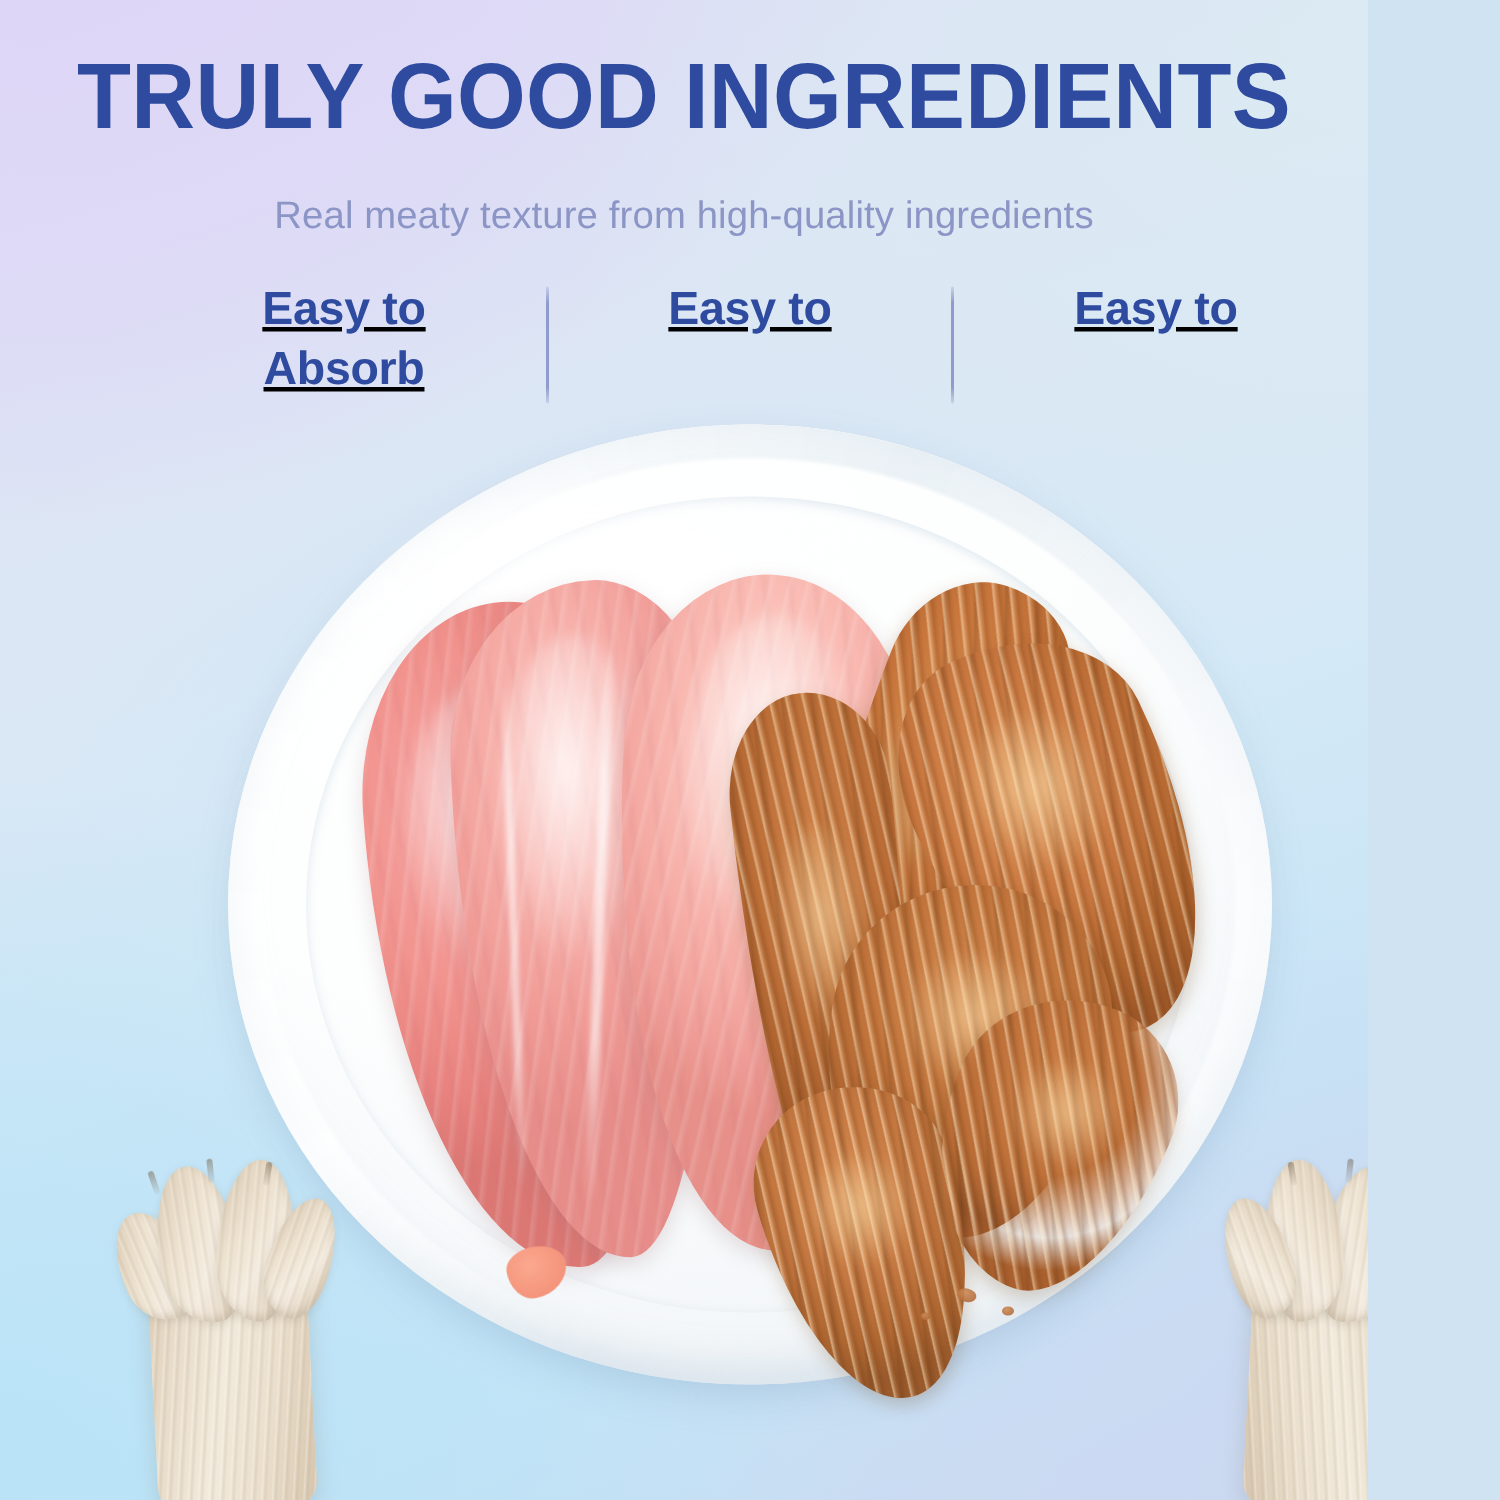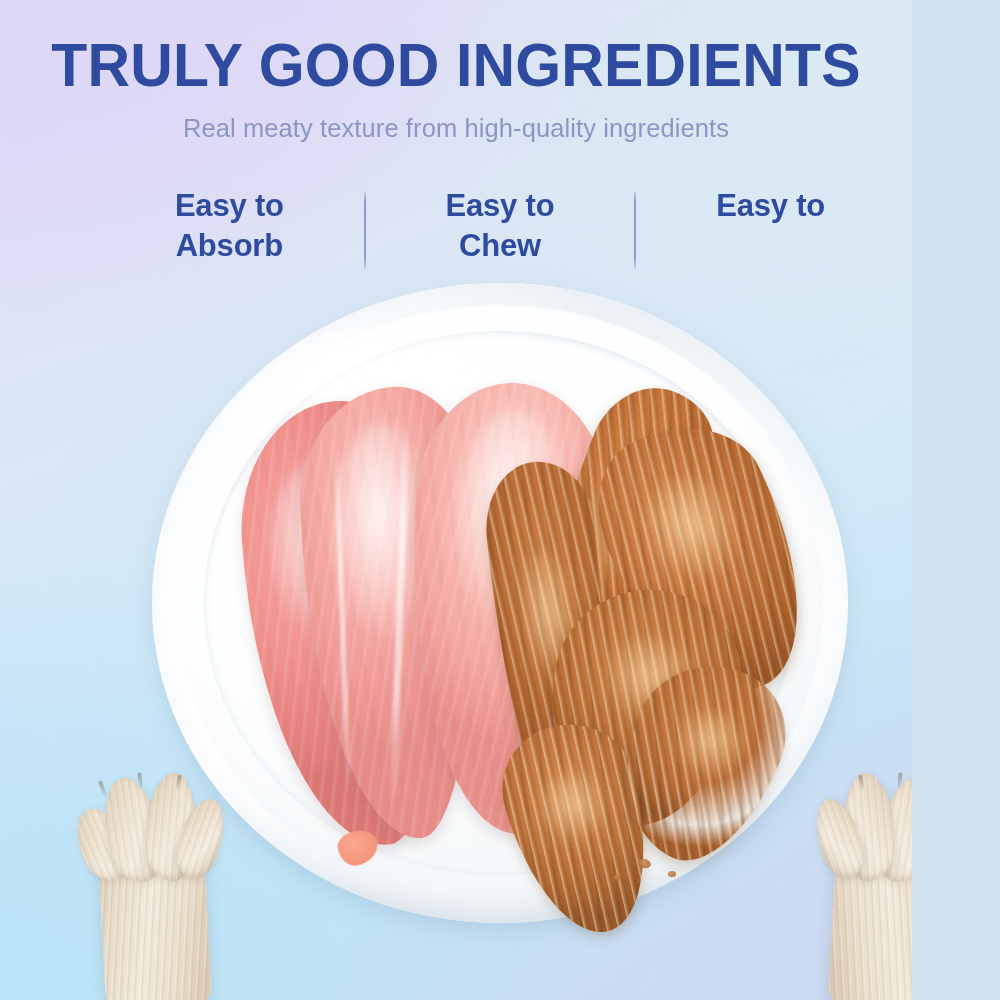--- a/index.html
+++ b/index.html
@@ -69,41 +69,42 @@
     line-height: 1.0;
     font-weight: 700;
     letter-spacing: 0.2px;
     color: #2E4BA0;
     font-family: "Liberation Sans", sans-serif;
     transform: scaleX(0.95);
     transform-origin: center;
     white-space: nowrap;
   }
   .subhead {
-    margin: 0;
+    margin: 16px;
     padding-top: 18px;
     font-size: 25.5px;
     line-height: 1.1;
     font-weight: 400;
     color: #8C96C6;
     letter-spacing: 0.1px;
     white-space: nowrap;
   }
 
   
   .features {
     position: absolute;
     top: 186px;
     left: 95px;
     width: 810px;
     height: 90px;
     display: flex;
     align-items: flex-start;
     justify-content: space-between;
     z-index: 40;
+    text-decoration: underline;
   }
   .feature {
     flex: 1 1 0;
     text-align: center;
     color: #2E4BA0;
     font-size: 31px;
     font-weight: 700;
     line-height: 1.28;
     letter-spacing: -0.2px;
   }
@@ -415,21 +416,20 @@
   </div>
 
   <div class="features">
     <div class="feature">
       <span class="ln">Easy to</span>
       <span class="ln">Absorb</span>
     </div>
     <div class="divider"></div>
     <div class="feature">
       <span class="ln">Easy to</span>
-      <span class="ln">Chew</span>
     </div>
     <div class="divider"></div>
     <div class="feature">
       <span class="ln">Easy to</span>
     </div>
   </div>
 
   <div class="plate-wrap">
     <div class="plate-shadow"></div>
     <div class="plate"></div>

